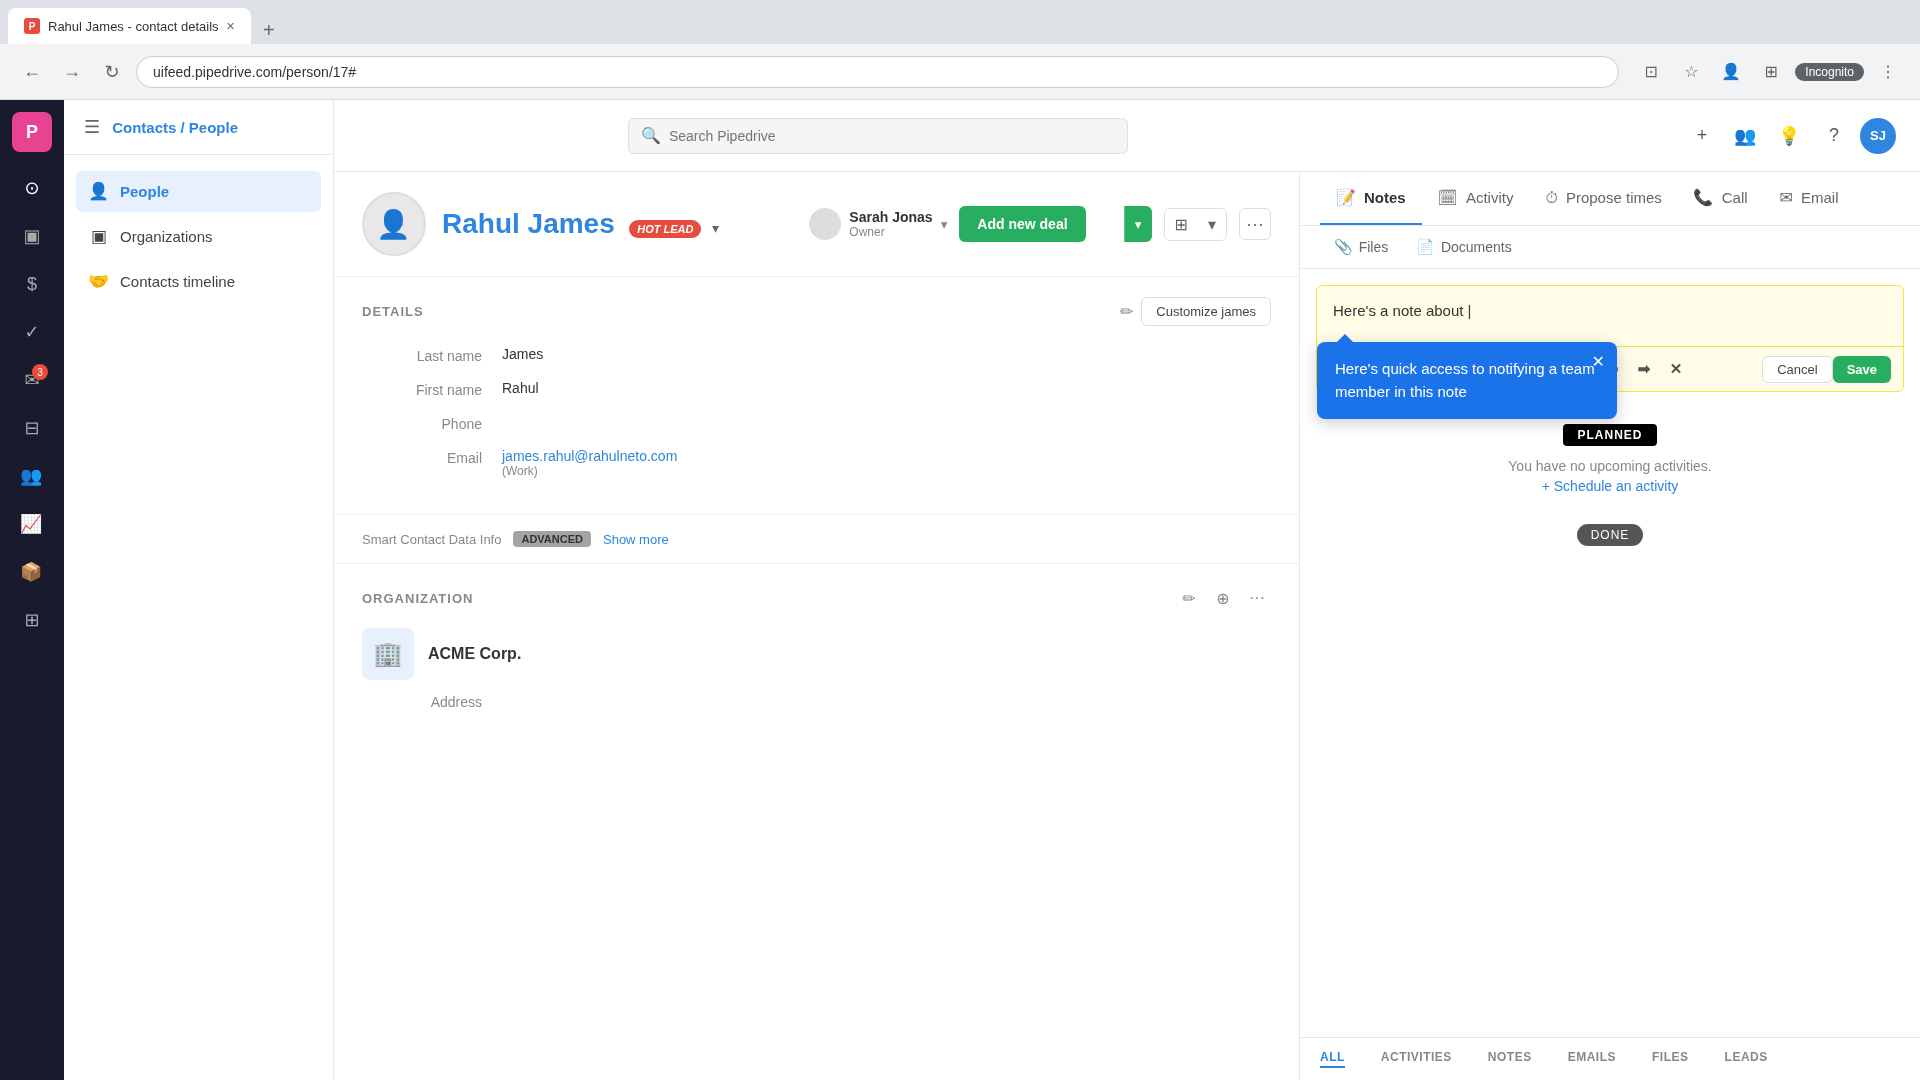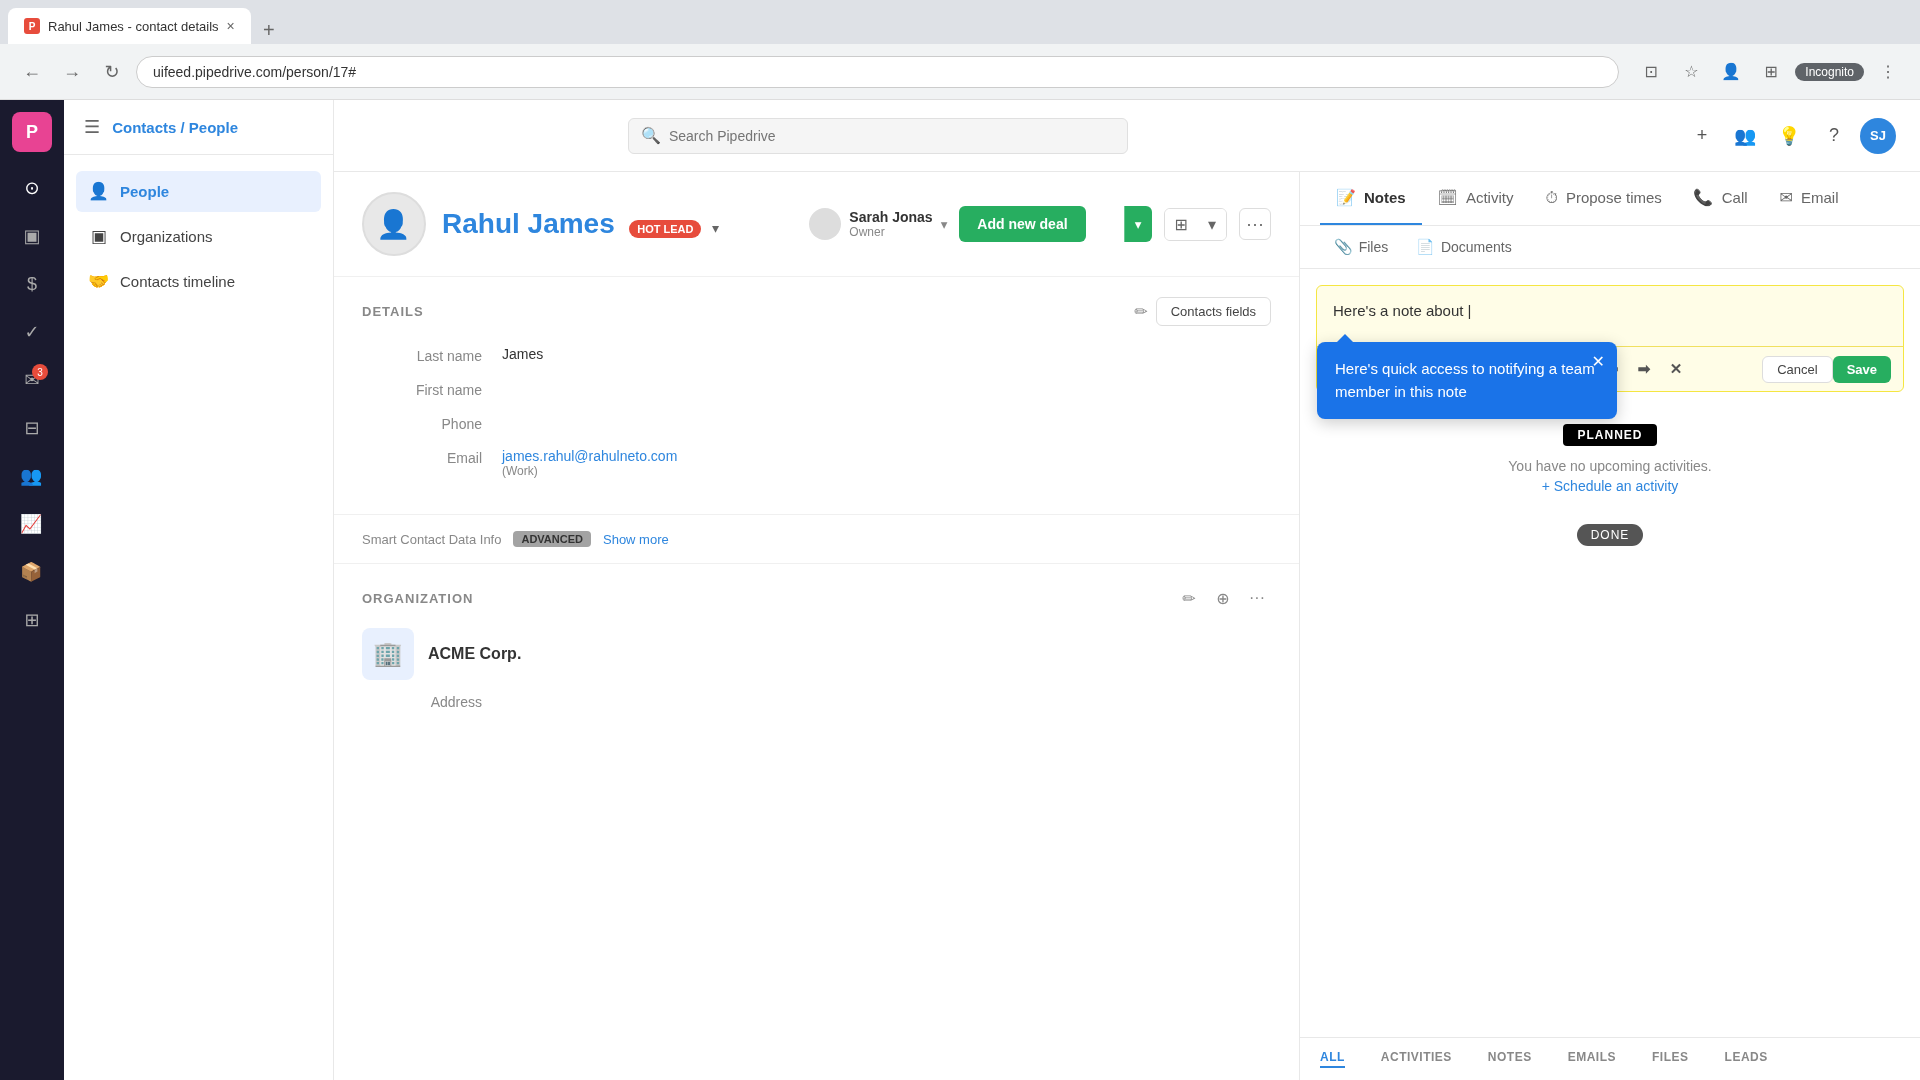--- a/index.html
+++ b/index.html
@@ -54,21 +54,21 @@
 
     
     .content-area { display: flex; flex: 1; overflow: hidden; }
 
     
     .contact-section { flex: 1; background: #fff; border-right: 1px solid #e8e8e8; display: flex; flex-direction: column; overflow-y: auto; }
     .contact-header { display: flex; align-items: center; padding: 20px 28px; gap: 16px; background: #fff; border-bottom: 1px solid #f0f0f0; }
     .contact-avatar { width: 64px; height: 64px; border-radius: 50%; background: #e8e8e8; display: flex; align-items: center; justify-content: center; color: #999; font-size: 28px; border: 2px solid #ddd; }
     .contact-name-area { flex: 1; }
     .contact-name { font-size: 28px; font-weight: 600; color: #2e86de; }
-    .hot-lead-badge { background: #e74c3c; color: white; font-size: 11px; font-weight: 600; padding: 3px 8px; border-radius: 12px; margin-left: 10px; text-transform: uppercase; }
+    .hot-lead-badge { background: #e74c3c; color: white; font-size: 11px; font-weight: 600; padding: 3px 8px; border-radius: 12px; margin-left: 10px; text-transform: uppercase; font-style: italic; }
     .contact-header-right { display: flex; align-items: center; gap: 12px; margin-left: auto; }
     .owner-area { display: flex; align-items: center; gap: 8px; }
     .owner-avatar { width: 32px; height: 32px; border-radius: 50%; background: #ccc; }
     .owner-info { display: flex; flex-direction: column; }
     .owner-name { font-size: 14px; font-weight: 600; color: #333; }
     .owner-label { font-size: 12px; color: #888; }
     .add-deal-btn { background: #27ae60; color: white; border: none; border-radius: 6px; padding: 0 18px; height: 36px; font-size: 14px; font-weight: 600; cursor: pointer; display: flex; align-items: center; gap: 8px; }
     .add-deal-dropdown { background: #27ae60; color: white; border: none; border-left: 1px solid rgba(255,255,255,0.3); width: 28px; height: 36px; cursor: pointer; display: flex; align-items: center; justify-content: center; border-radius: 0 6px 6px 0; }
     .add-deal-group { display: flex; gap: 38px; }
     .view-toggle { display: flex; align-items: center; border: 1px solid #ddd; border-radius: 6px; overflow: hidden; }
@@ -261,29 +261,30 @@
             </div>
             <button class="more-btn">···</button>
           </div>
         </div>
 
         <div class="details-panel">
           <div class="details-header">
             <span class="details-title">DETAILS</span>
             <div class="details-actions">
               <span class="edit-icon">✏</span>
-              <button class="customize-btn">Contacts fields</button>
+              <button class="customize-btn">Customize james</button>
             </div>
           </div>
           <div class="field-row">
             <span class="field-label">Last name</span>
             <span class="field-value">James</span>
           </div>
           <div class="field-row">
             <span class="field-label">First name</span>
+            <span class="field-value">Rahul</span>
           </div>
           <div class="field-row">
             <span class="field-label">Phone</span>
             <span class="field-value"></span>
           </div>
           <div class="field-row">
             <span class="field-label">Email</span>
             <div>
               <div class="field-value email">james.rahul@rahulneto.com</div>
               <div class="field-value email-sub">(Work)</div>

